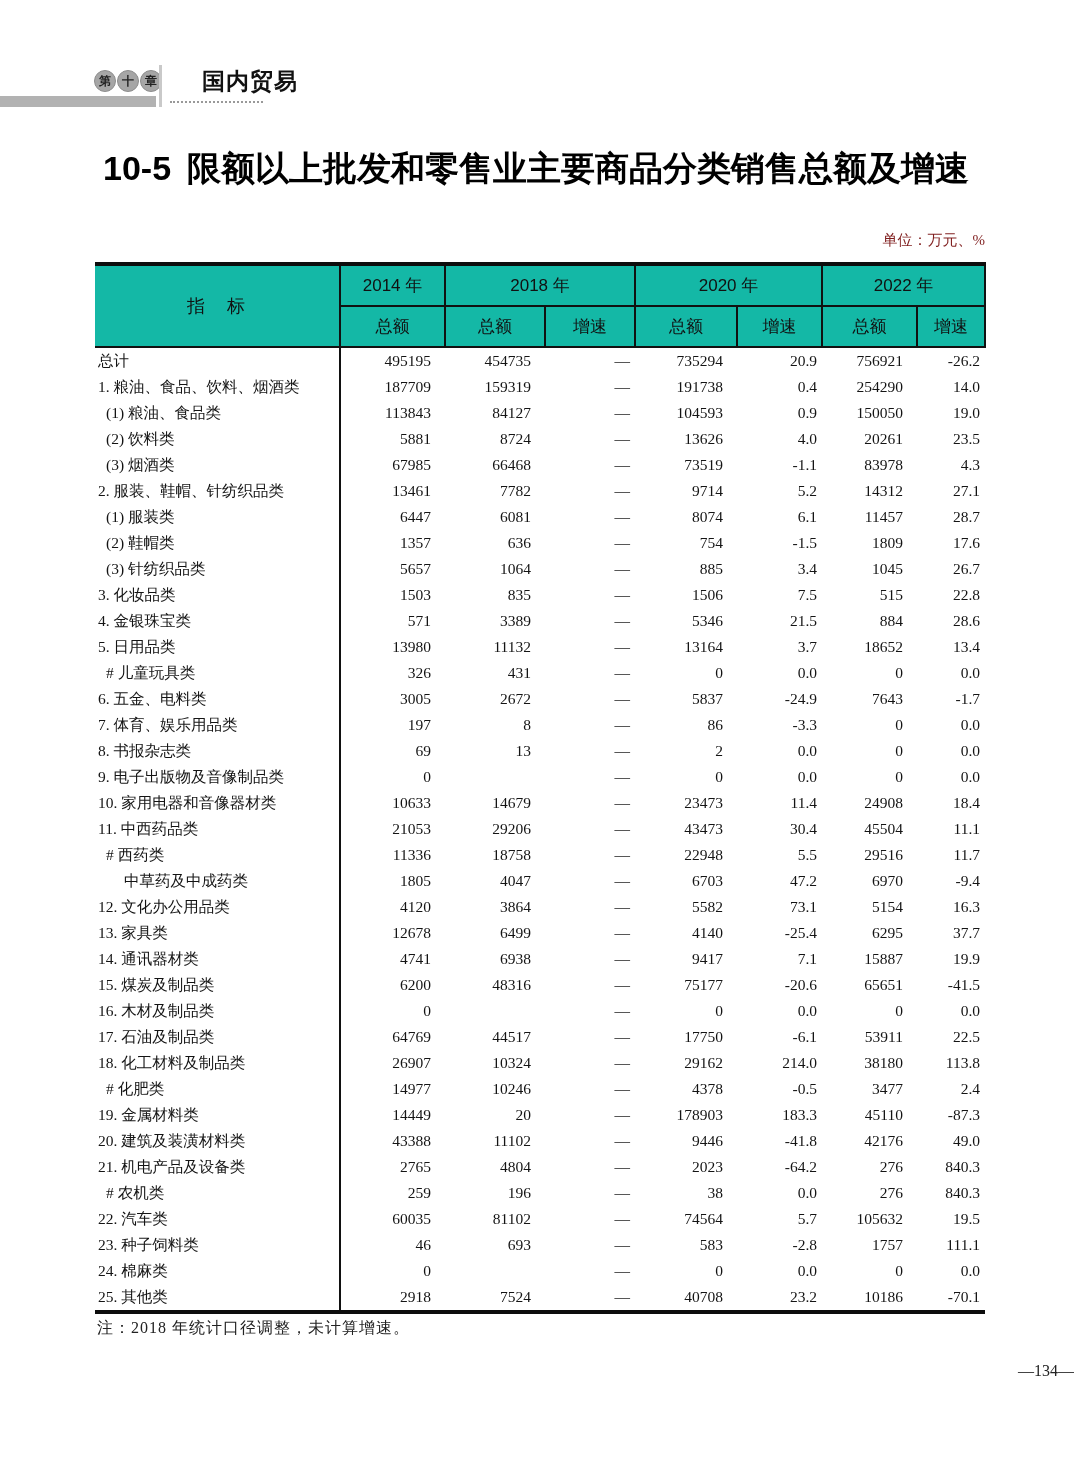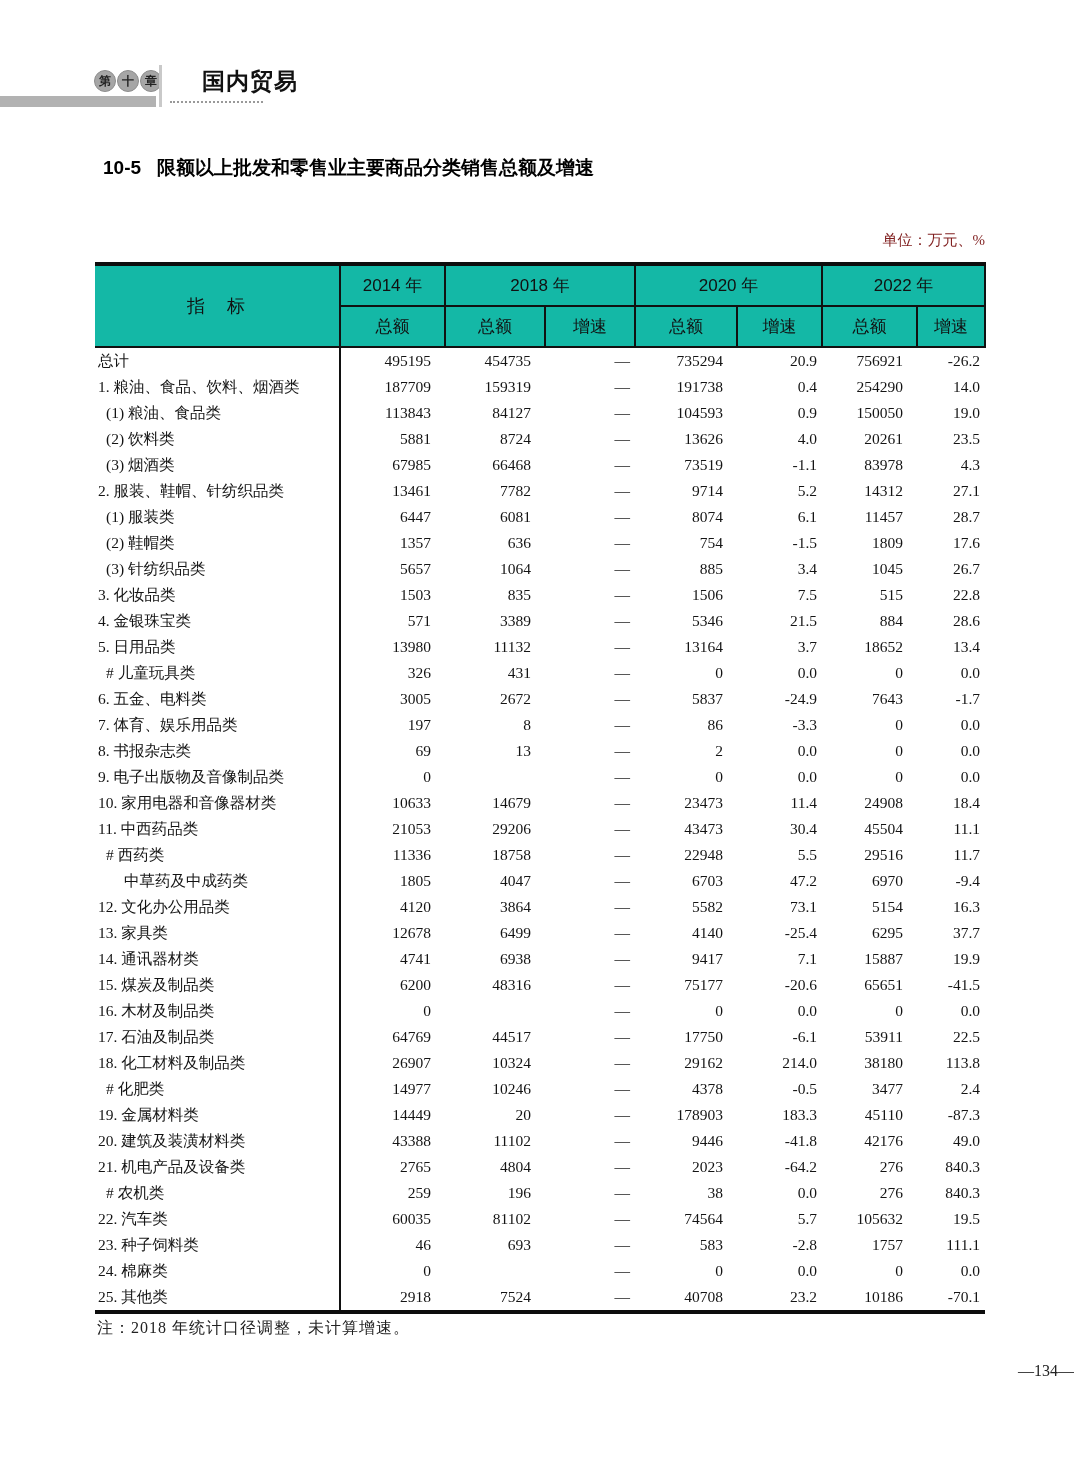--- a/index.html
+++ b/index.html
@@ -18,21 +18,21 @@
   }
   .hdr-divider{position:absolute;left:159px;top:65px;width:3px;height:42px;background:#c9c9c9;}
   .chapter-title{
     position:absolute;left:172px;top:66px;font-family:"Liberation Sans","DejaVu Sans",sans-serif;
     font-weight:700;font-size:23px;letter-spacing:1px;color:#111;margin-left:30px;
   }
   .dotted-underline{position:absolute;left:170px;top:101px;width:93px;border-bottom:2px dotted #999;}
   
   .title-block{position:absolute;left:103px;top:148px;width:880px;
     font-family:"Liberation Sans","DejaVu Sans",sans-serif;font-weight:700;color:#000;}
-  .title-line1{font-size:19px;line-height:40px;display:flex;gap:16px;}
+  .title-line1{font-size:34px;line-height:40px;display:flex;gap:16px;}
   .title-line2{font-size:27px;line-height:38px;margin-left:62px;}
   .unit-note{position:absolute;right:89px;top:231px;font-size:15px;color:#7f1d1d;}
   
   table.main{
     position:absolute;left:95px;top:262px;width:890px;border-collapse:collapse;table-layout:fixed;
     border-top:4px solid #0d0d0d;border-bottom:4px solid #0d0d0d;
   }
   thead th{
     font-family:"Liberation Sans","DejaVu Sans",sans-serif;font-weight:400;font-size:17px;
     height:37px;color:#111;background:#14b8a6;

